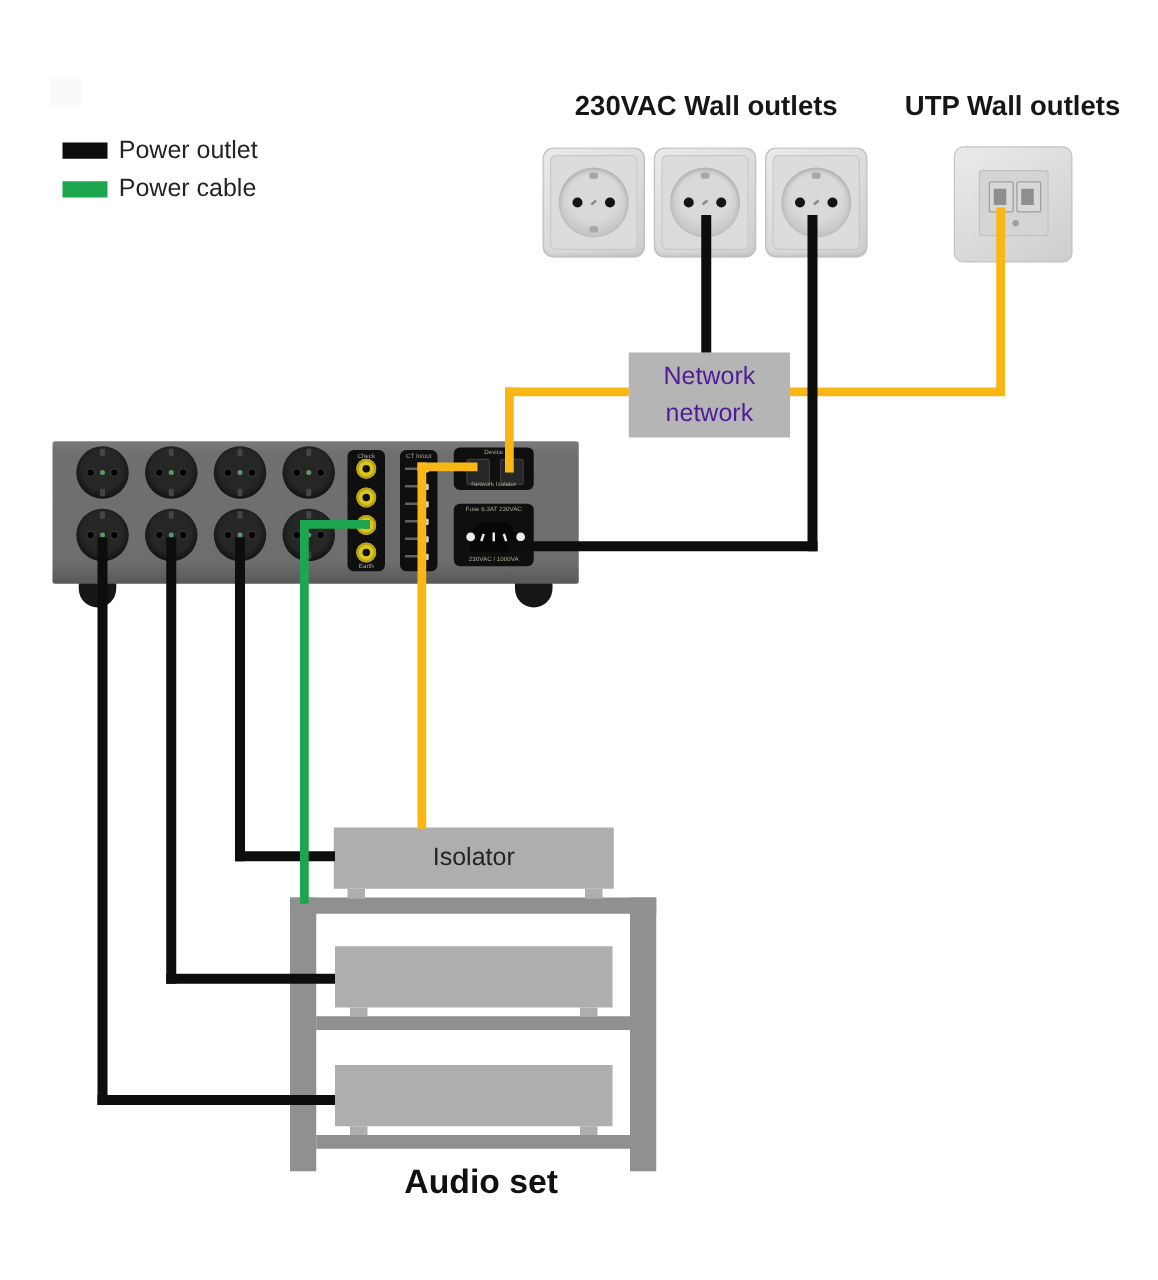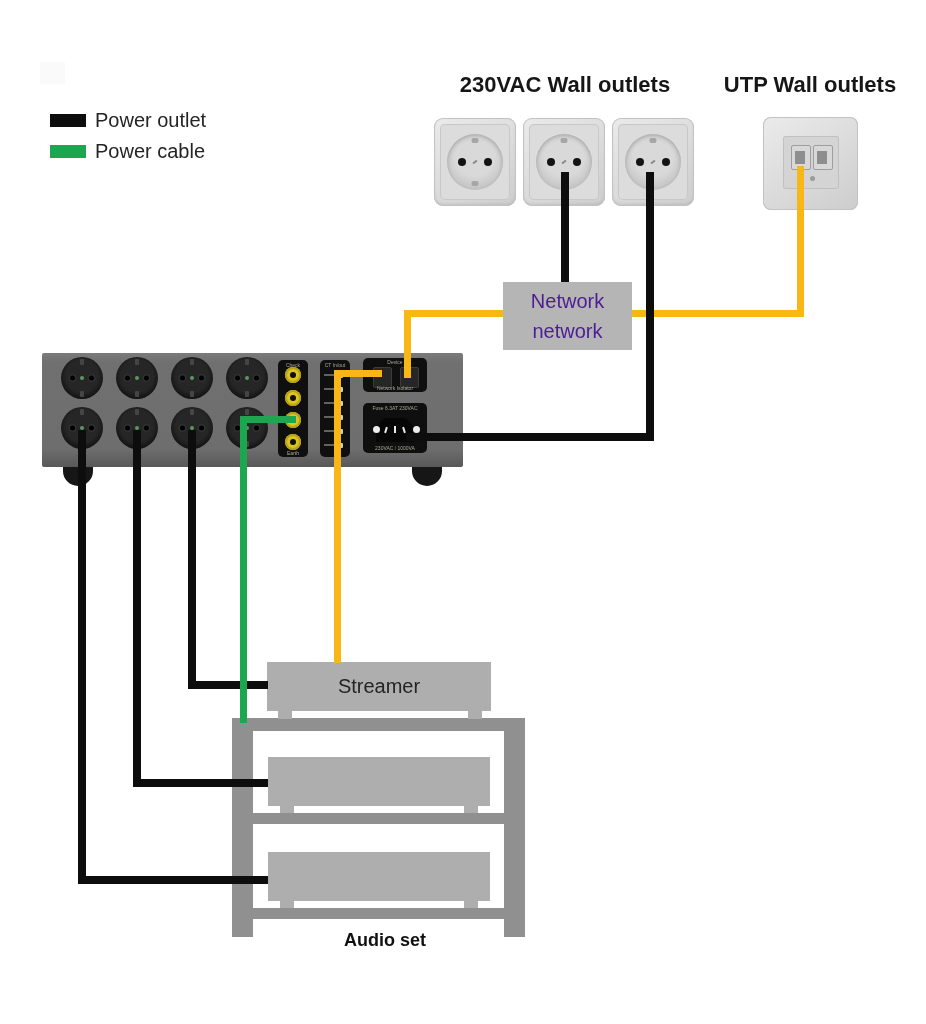--- a/index.html
+++ b/index.html
@@ -61,21 +61,21 @@
   .iec{position:absolute;left:13px;top:15px;width:38px;height:24px;background:#060606;
        clip-path:polygon(22% 0,78% 0,100% 38%,100% 100%,0 100%,0 38%);}
   .iec-pin{position:absolute;background:#e9e9e9;}
   .iec-screw{position:absolute;width:7px;height:7px;border-radius:50%;background:#ededed;z-index:2;}
 
   
   .gray-box{position:absolute;background:#aeaeae;z-index:10;}
   .gray-foot{position:absolute;background:#aeaeae;z-index:10;}
   .rack{position:absolute;background:#909090;z-index:8;}
   .streamer-label{position:absolute;left:267px;top:662px;width:224px;height:49px;display:flex;align-items:center;justify-content:center;z-index:11;}
-  .audio-label{position:absolute;left:275px;top:930px;width:220px;text-align:center;font-size:18px;font-weight:bold;color:#111;z-index:11;}
+  .audio-label{position:absolute;left:275px;top:930px;width:220px;text-align:center;font-size:27px;font-weight:bold;color:#111;z-index:11;}
   .switch-box{position:absolute;left:503px;top:282px;width:129px;height:68px;background:#b5b5b5;z-index:10;
     display:flex;flex-direction:column;align-items:center;justify-content:center;line-height:30px;font-size:20px;color:#4c1d95;}
   .watermark{position:absolute;left:40px;top:62px;width:25px;height:22px;background:#fafafa;z-index:1;}
 </style>
 </head>
 <body>
 
 <div id="stage">
 
   <div class="watermark"></div>
@@ -268,21 +268,21 @@
   <div class="cable z-power" style="left: 78px; top: 430px; width: 8px; height: 454px; background: rgb(13, 13, 13);"></div>
   <div class="cable z-power" style="left: 78px; top: 876px; width: 190px; height: 8px; background: rgb(13, 13, 13);"></div>
 
   <div class="cable z-earth" style="left: 240px; top: 416px; width: 56px; height: 7px; background: rgb(27, 166, 79);"></div>
   <div class="cable z-earth" style="left: 240px; top: 416px; width: 7px; height: 307px; background: rgb(27, 166, 79);"></div>
 
   <div class="gray-box" style="left:267px;top:662px;width:224px;height:49px"></div>
   <div class="gray-foot" style="left:278px;top:711px;width:14px;height:8px"></div>
   <div class="gray-foot" style="left:468px;top:711px;width:14px;height:8px"></div>
   <div class="streamer-label">
-      <span class="box-label">Streamer</span>
+      <span class="box-label">Isolator</span>
     </div>
 
   <div class="rack" style="left:232px;top:718px;width:21px;height:219px"></div>
   <div class="rack" style="left:504px;top:718px;width:21px;height:219px"></div>
   <div class="rack" style="left:232px;top:718px;width:293px;height:13px"></div>
   <div class="rack" style="left:253px;top:813px;width:251px;height:11px"></div>
   <div class="rack" style="left:253px;top:908px;width:251px;height:11px"></div>
 
   <div class="gray-box" style="left:268px;top:757px;width:222px;height:49px"></div>
   <div class="gray-foot" style="left:280px;top:806px;width:14px;height:7px"></div>

